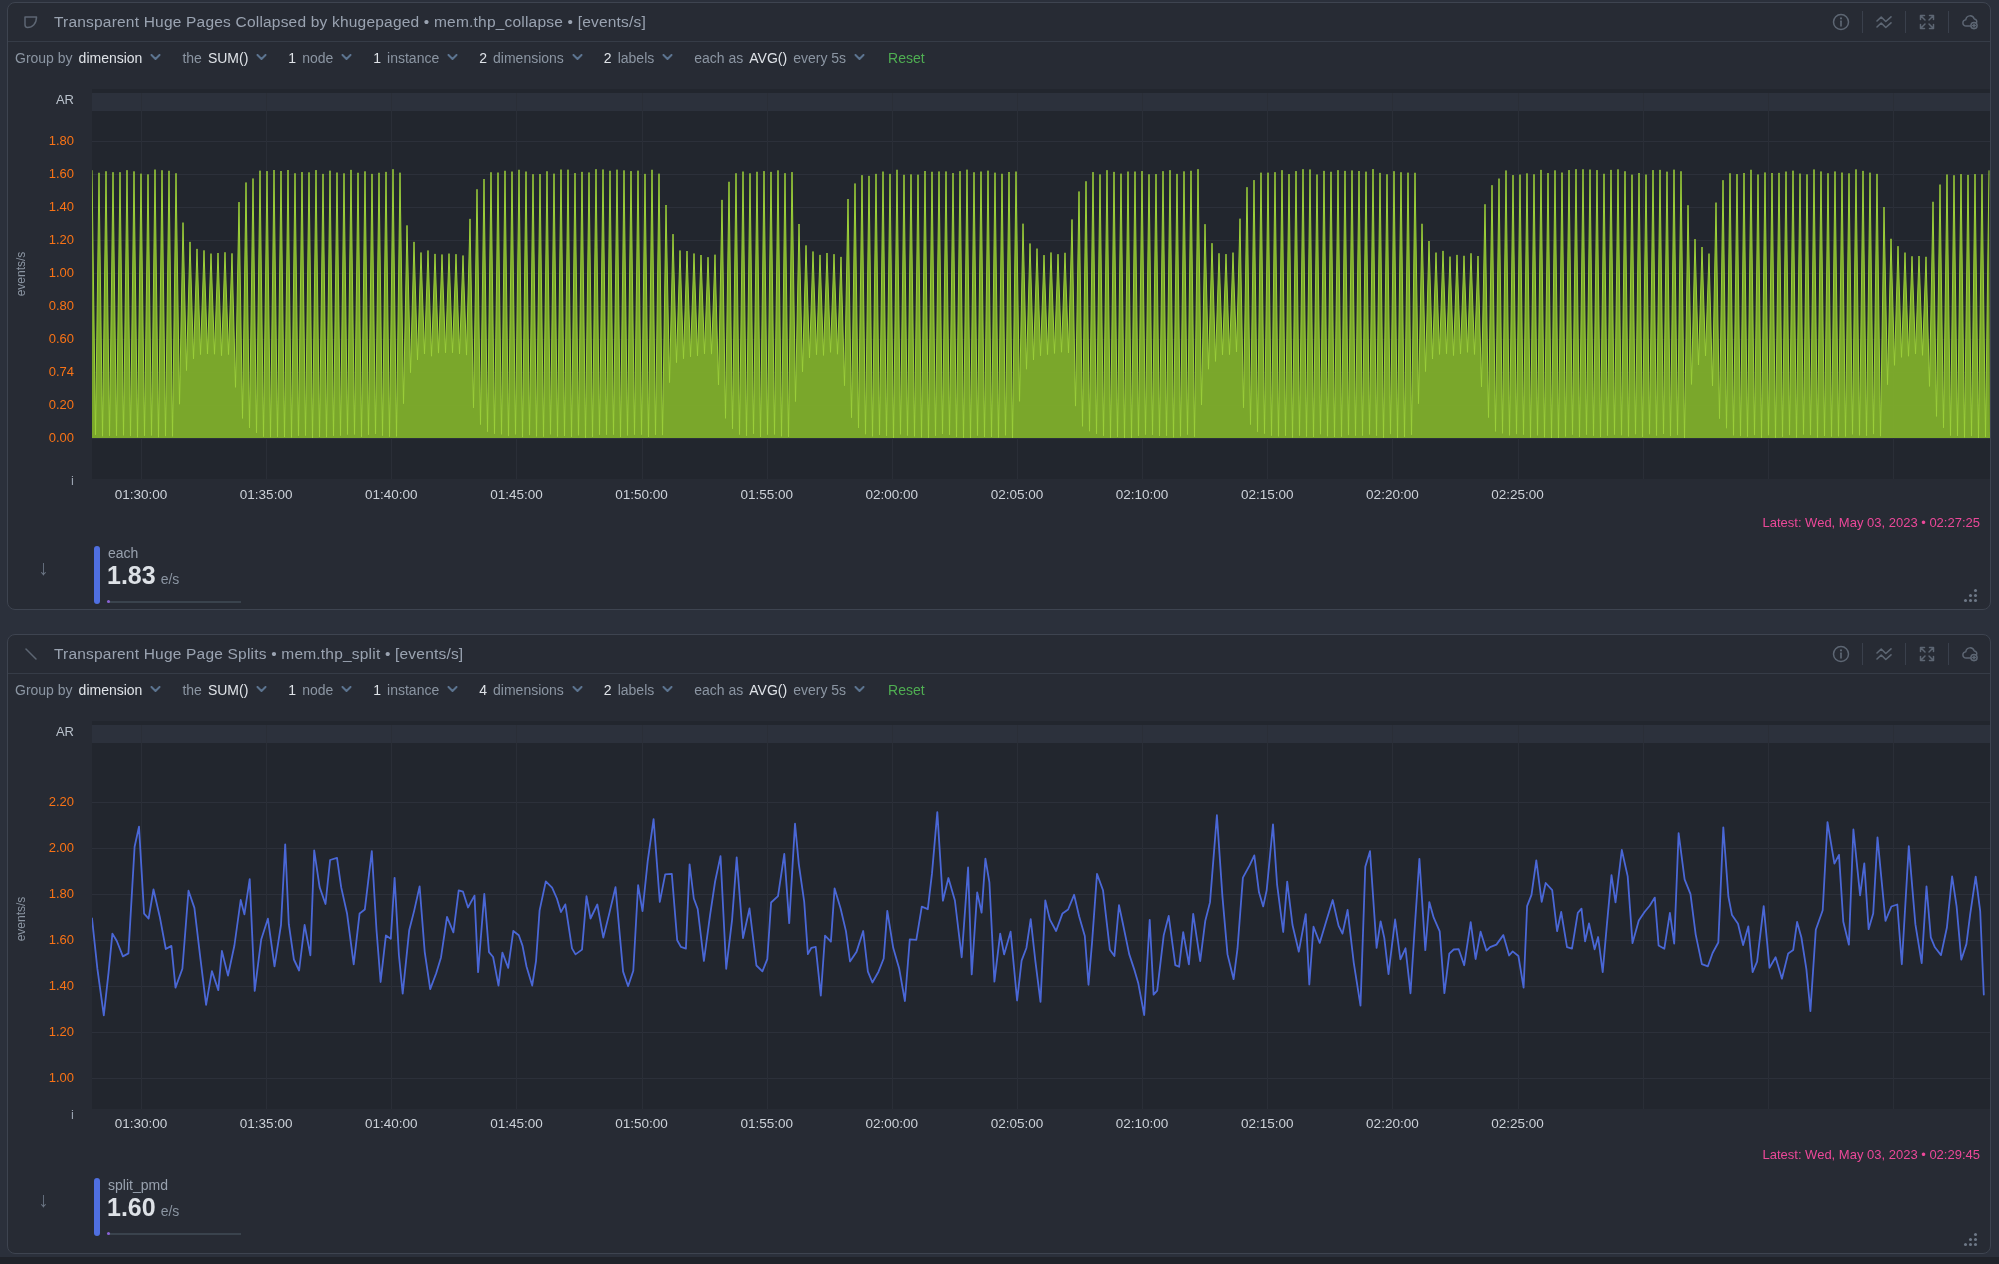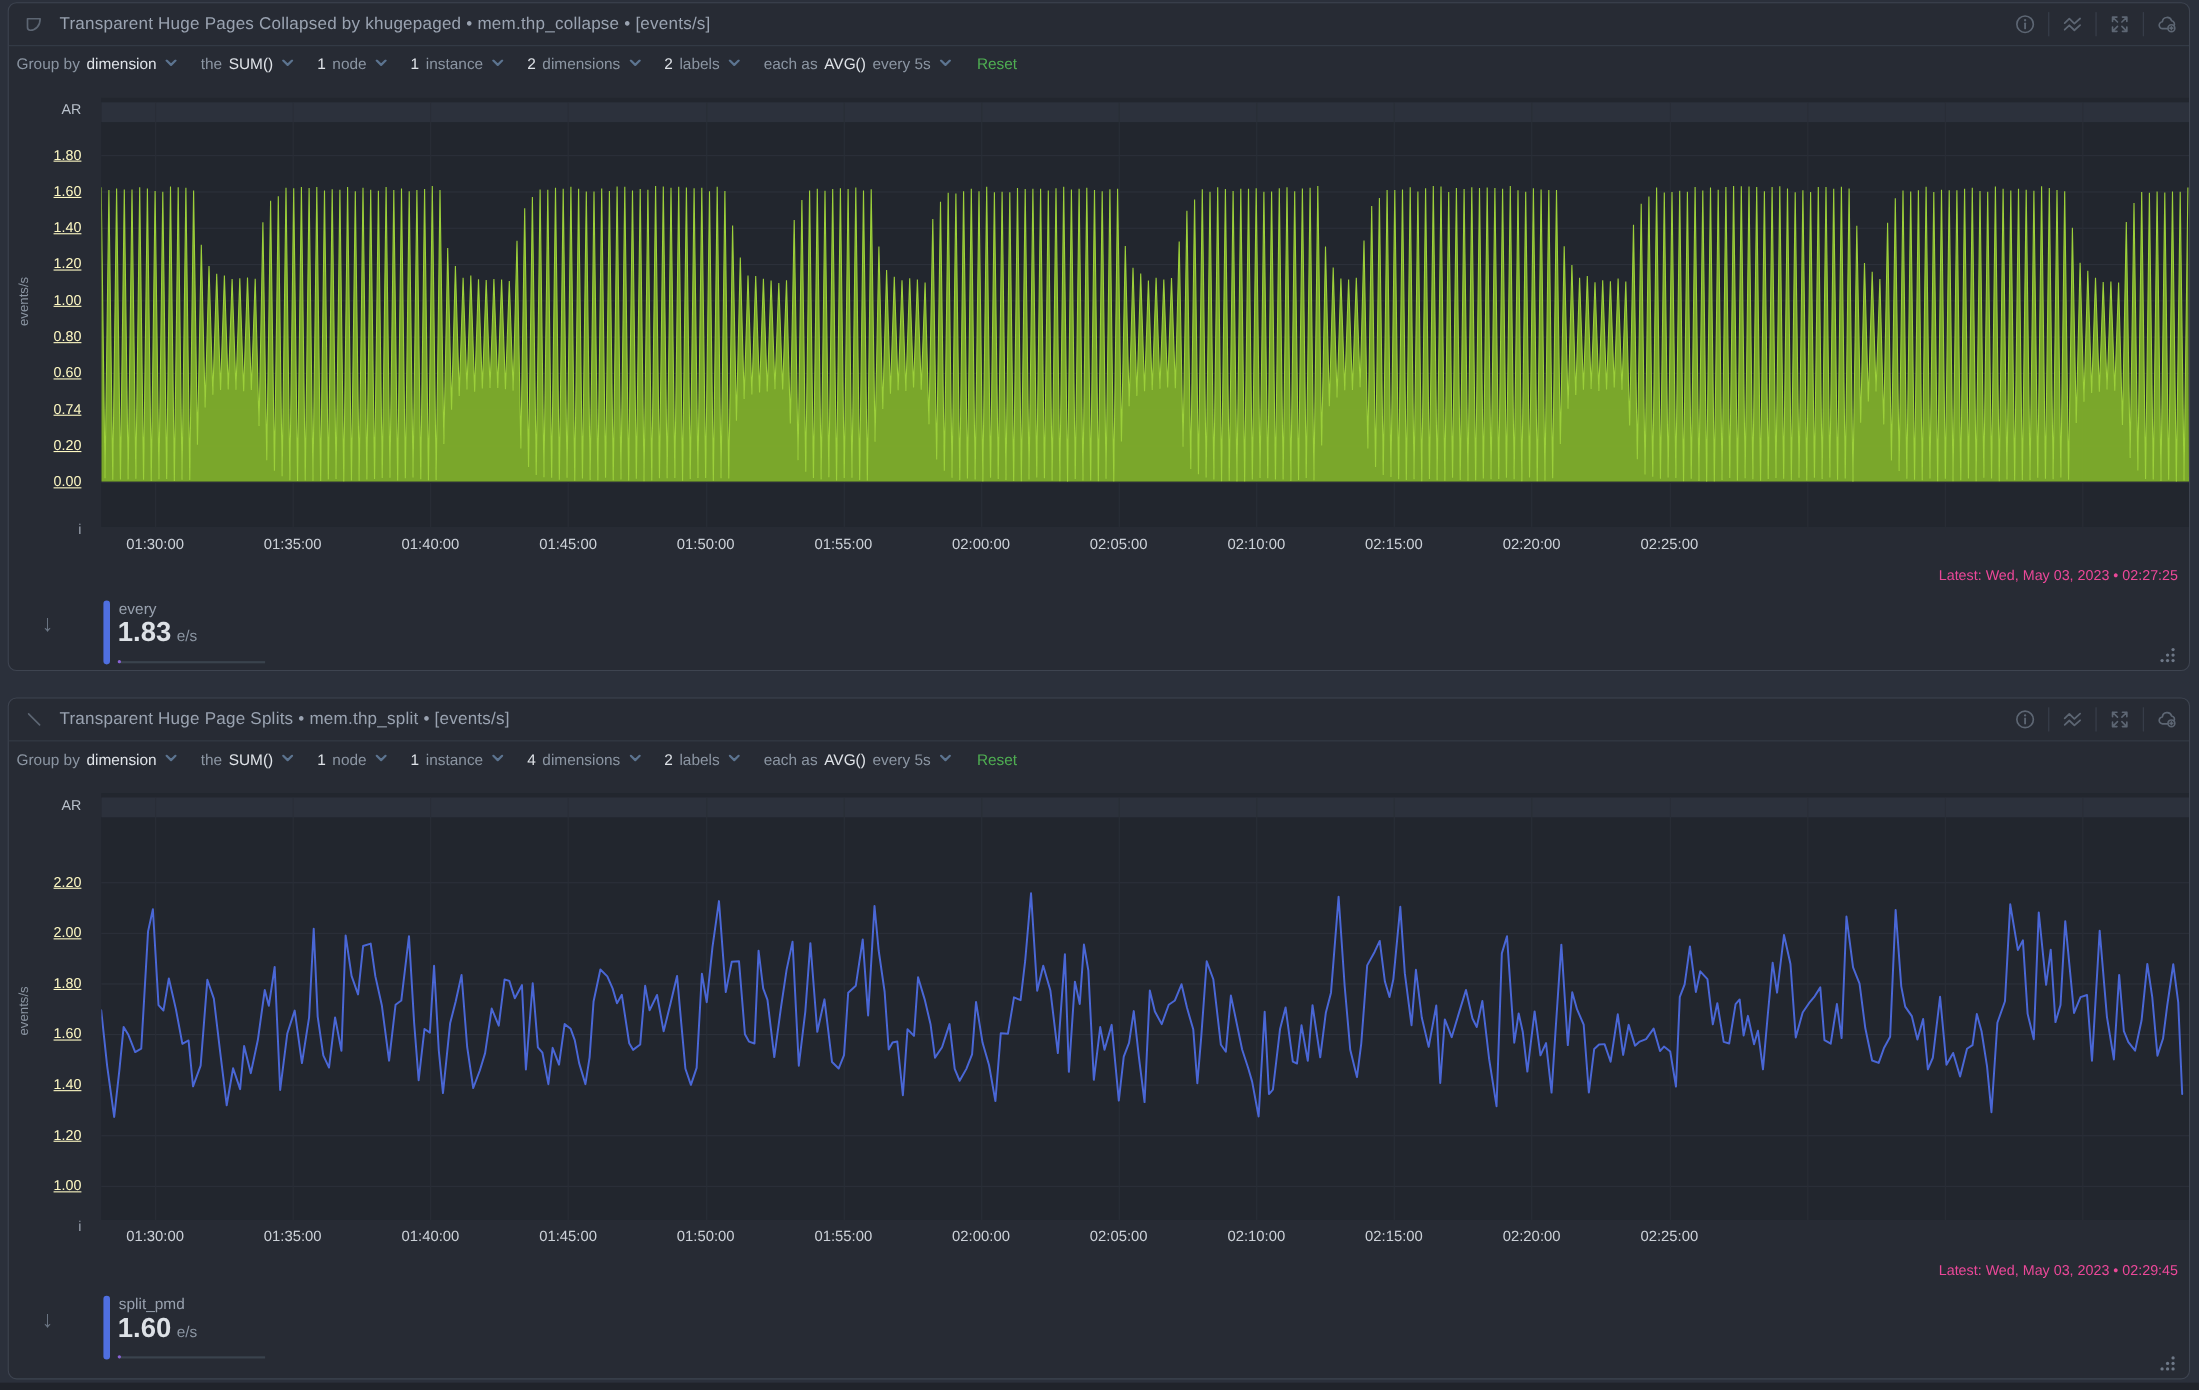--- a/index.html
+++ b/index.html
@@ -15,21 +15,21 @@
   .hdivider{width:1px;height:22px;background:#3a404c;}
   .toolbar{position:absolute;top:39px;left:0;right:0;height:31px;display:flex;align-items:center;padding-left:7px;font-size:14px;color:#8b95a2;white-space:nowrap;}
   .tb-item{display:inline-flex;align-items:center;margin-right:21px;cursor:pointer;}
   .tb-item .pre{margin-right:6px;}
   .tb-item .val{color:#dfe3e8;}
   .tb-item .suf{margin-left:6px;}
   .tb-item svg{margin-left:8px;}
   .reset{color:#4fae52;cursor:pointer;margin-left:2px;}
   .ar-label,.ytick,.i-label{position:absolute;left:0;width:66px;text-align:right;font-size:13px;}
   .ar-label{top:89px;color:#b9c1cb;}
-  .ytick{color:#fef9c3;text-decoration:underline;}
+  .ytick{color:#f97316;}
   .i-label{color:#9aa3b0;}
   .c0 .i-label{top:470px;}
   .c1 .i-label{top:472px;}
   .yaxis-title{position:absolute;left:-27px;width:80px;text-align:center;font-size:12px;color:#8b95a2;transform:rotate(-90deg);}
   .c0 .yaxis-title{top:264px;}
   .c1 .yaxis-title{top:277px;}
   .plot-region{position:absolute;left:84px;right:0;background:#22262e;overflow:hidden;}
   .ar-strip{position:absolute;top:4px;left:0;right:0;height:18px;background:#2c313c;}
   .hgrid{position:absolute;left:0;right:0;height:1px;background:#2c303a;}
   .vgrid{position:absolute;top:4px;bottom:0;width:1px;background:#2a2e37;}
@@ -204,21 +204,21 @@
         <span class="xlabel" style="left: 1259.26px; top: 484px;">02:15:00</span>
         <span class="xlabel" style="left: 1384.4px; top: 484px;">02:20:00</span>
         <span class="xlabel" style="left: 1509.54px; top: 484px;">02:25:00</span>
       </div>
 
     <div class="latest">Latest: Wed, May 03, 2023 • 02:27:25</div>
 
     <div class="legend">
       <span class="sort-arrow">↓</span>
       <span class="dim-bar"></span>
-      <span class="dim-name">every</span>
+      <span class="dim-name">each</span>
       <div class="dim-value"><span>1.83</span><span class="dim-unit">e/s</span></div>
       <span class="dim-track"></span>
       <span class="dim-dot"></span>
     </div>
 
     <span class="grip">
       <svg viewBox="0 0 15 15" width="15" height="15" fill="currentColor">
           <circle cx="12.5" cy="2.5" r="1.5"></circle>
           <circle cx="7.5" cy="7.5" r="1.5"></circle>
           <circle cx="12.5" cy="7.5" r="1.5"></circle>

